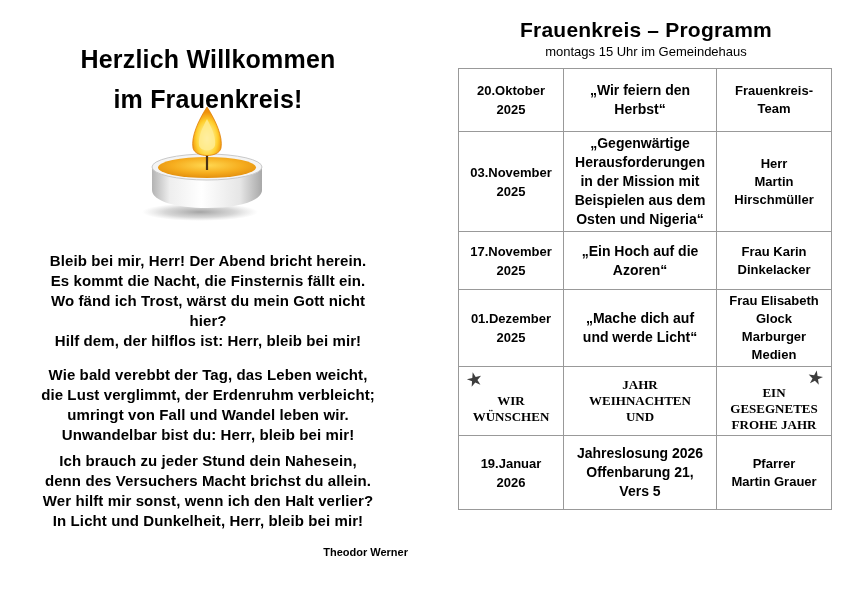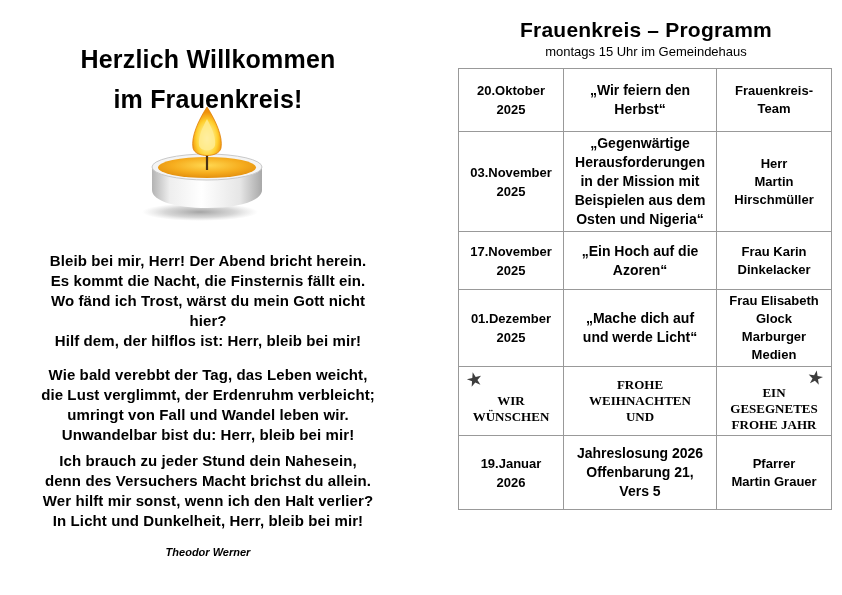--- a/index.html
+++ b/index.html
@@ -24,21 +24,21 @@
   .poem-stanza {
     position: absolute; left: 0; width: 100%;
     font-size: 15px; line-height: 20px; font-weight: bold;
     text-align: center; letter-spacing: 0.1px;
   }
   .stanza-1 { top: 251px; }
   .stanza-2 { top: 365px; }
   .stanza-3 { top: 451px; }
   .poem-author {
     position: absolute; top: 546px; left: 0; width: 100%;
-    font-size: 11px; font-weight: bold; text-align: center; font-style: italic;
+    font-size: 11px; font-weight: bold; text-align: right;
   }
 
   
   .right-page { position: absolute; left: 440px; top: 0; width: 402px; height: 595px; }
   .program-title {
     position: absolute; top: 18px; left: 24px; width: 364px;
     font-size: 21px; font-weight: bold; text-align: center; letter-spacing: 0.2px;
   }
   .program-subtitle {
     position: absolute; top: 44px; left: 24px; width: 364px;
@@ -171,21 +171,21 @@
         <td class="cell-speaker ml">Frau Elisabeth
 Glock
 Marburger
 Medien</td>
       </tr>
       <tr class="wishes-row" style="height:57px;">
         <td class="cell-date ml">
           <span class="star-icon star-left">★</span><span class="ml">WIR
 WÜNSCHEN</span>
         </td>
-        <td class="cell-topic ml">FROHE
+        <td class="cell-topic ml">JAHR
 WEIHNACHTEN
 UND</td>
         <td class="cell-speaker ml">
           <span class="star-icon star-right">★</span><span class="ml">EIN
 GESEGNETES
 FROHE JAHR</span>
         </td>
       </tr>
       <tr style="height:74px;">
         <td class="cell-date ml">19.Januar

